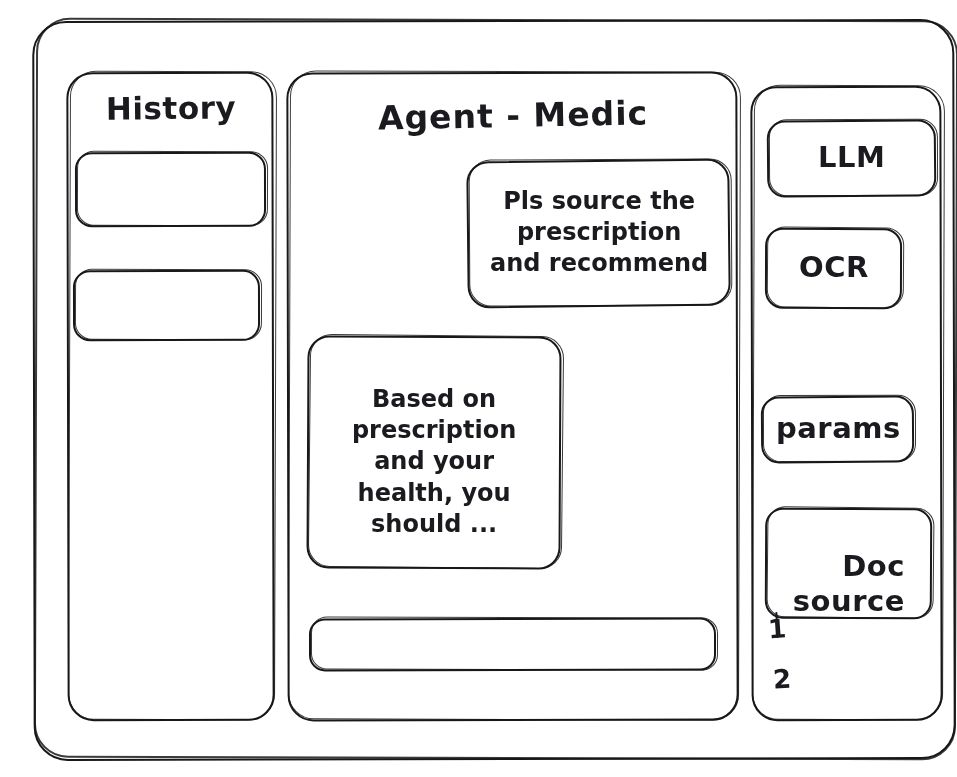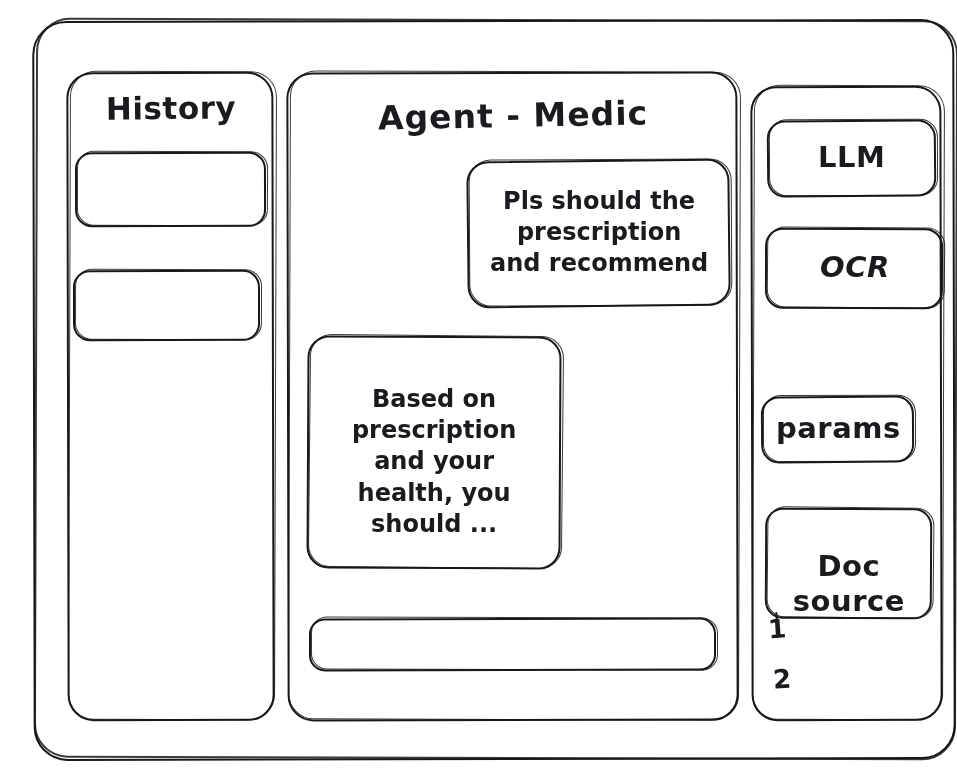--- a/index.html
+++ b/index.html
@@ -140,29 +140,29 @@
   }
   .tool-card {
     border-radius: 18px;
     display: flex;
     align-items: center;
     justify-content: center;
   }
   .tool-text {
     position: relative;
     z-index: 2;
-    text-align: center;
+    text-align: right;
     font-size: 29px;
     font-weight: 700;
     line-height: 1.22;
     white-space: pre-line;
     letter-spacing: .5px;
   }
   .tool-llm    { left: 752px; top: 120px; width: 168px; height: 76px; transform: rotate(-0.4deg); }
-  .tool-ocr    { left: 750px; top: 228px; width: 177px; height: 80px; transform: rotate(0.3deg); font-style: italic; }
+  .tool-ocr    { left: 750px; top: 228px; width: 136px; height: 80px; transform: rotate(0.3deg); }
   .tool-params { left: 746px; top: 396px; width: 152px; height: 66px; transform: rotate(-0.3deg); }
   .tool-doc    { left: 750px; top: 508px; width: 166px; height: 110px; transform: rotate(0.4deg); }
   .tool-llm .tool-text    { transform: rotate(0.4deg); }
   .tool-ocr .tool-text    { transform: rotate(-0.3deg); }
   .tool-params .tool-text { transform: rotate(0.3deg); }
   .tool-doc .tool-text    { transform: rotate(-0.4deg); margin-top: 42px; }
 
   .doc-marker {
     position: absolute;
     font-size: 26px;
@@ -191,21 +191,21 @@
   <div class="sketch panel-history"></div>
   <div class="history-title">History</div>
 
   <div class="sketch history-card history-card-1"></div>
   <div class="sketch history-card history-card-2"></div>
 
   <div class="sketch panel-agent"></div>
   <div class="agent-title">Agent - Medic</div>
 
   <div class="sketch bubble bubble-user">
-    <div class="bubble-text">Pls should the
+    <div class="bubble-text">Pls source the
 prescription
 and recommend</div>
   </div>
 
   <div class="sketch bubble bubble-agent">
     <div class="bubble-text">Based on
 prescription
 and your
 health, you
 should ...</div>

